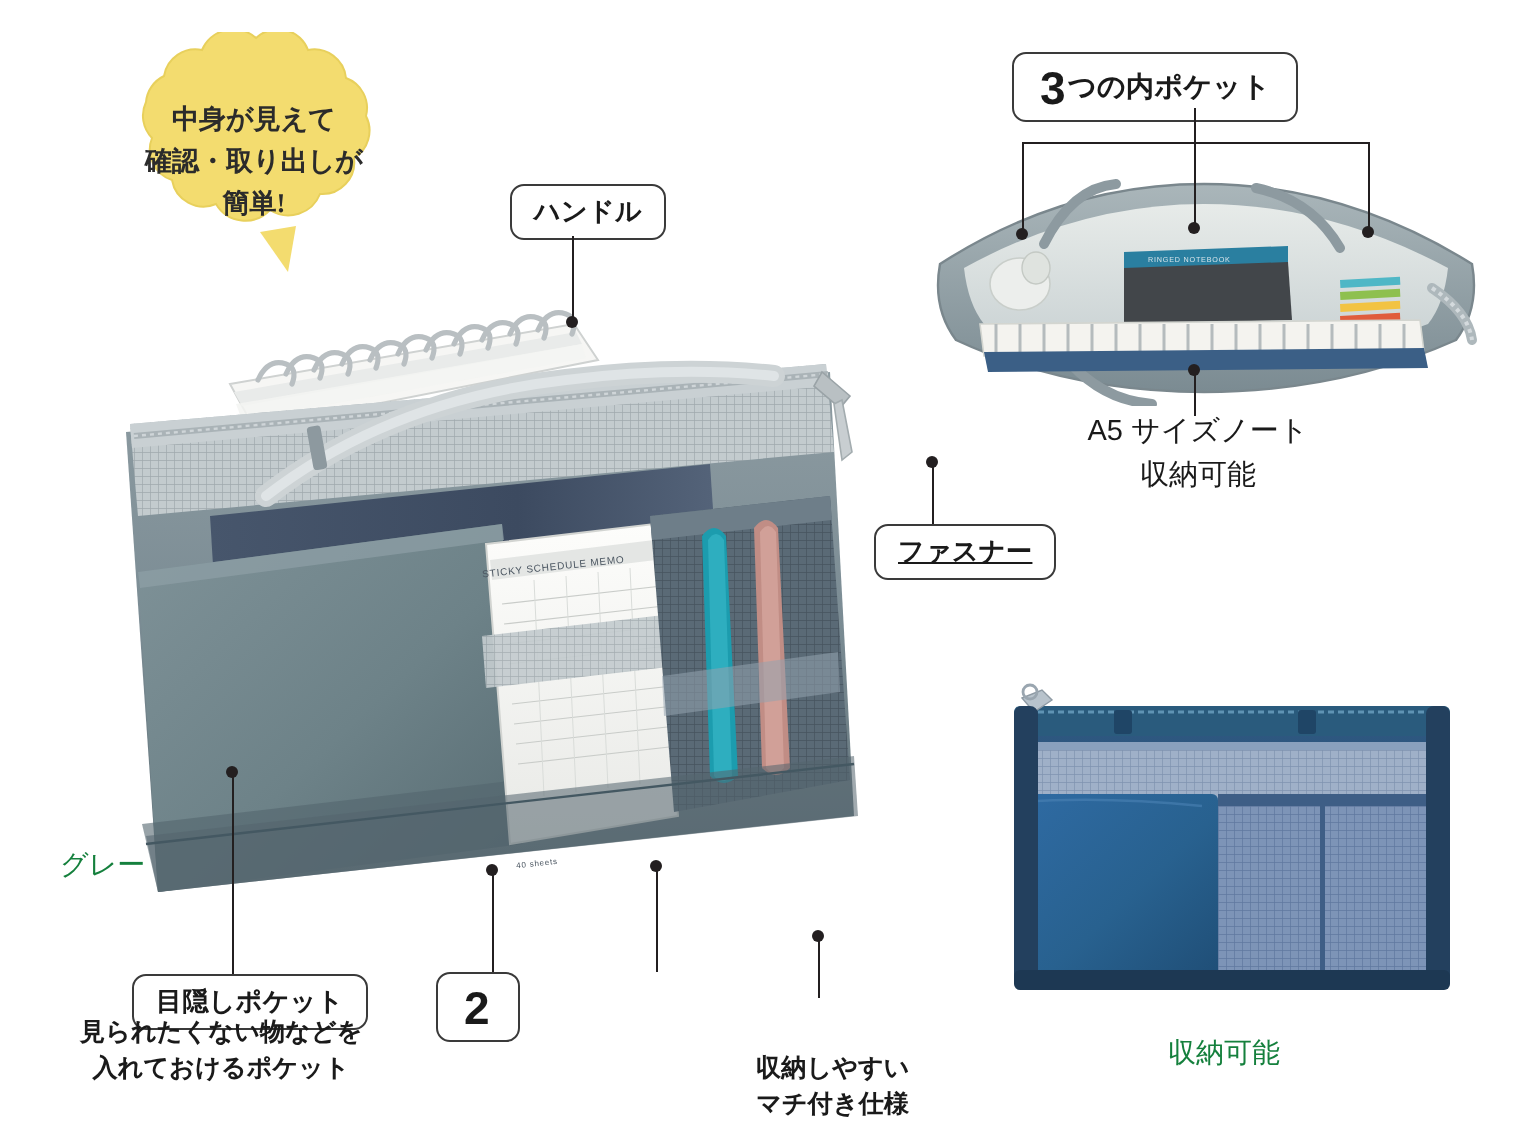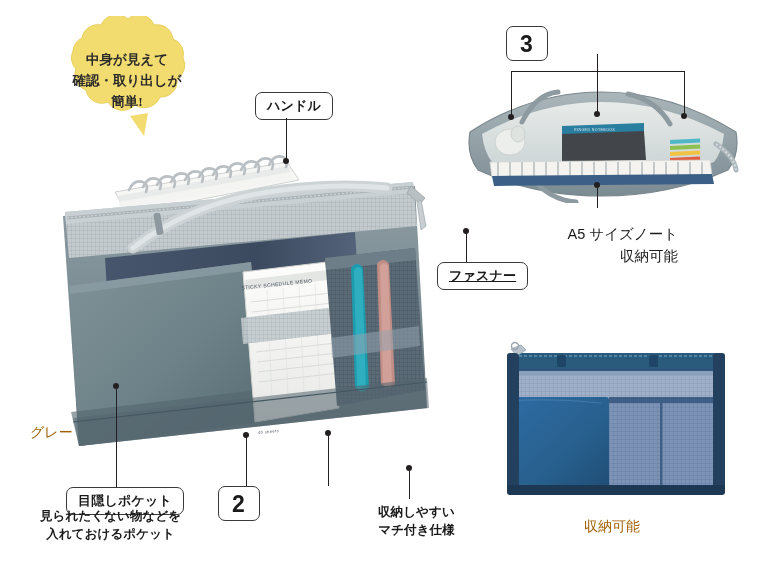--- a/index.html
+++ b/index.html
@@ -59,21 +59,21 @@
     position: absolute;
     color: #1a1a1a;
     font-size: 12.5px;
     font-weight: bold;
     line-height: 1.45;
     white-space: pre-line;
     letter-spacing: 0.1px;
   }
   .color-name {
     position: absolute;
-    color: #a16207;
+    color: #15803d;
     font-size: 14px;
     line-height: 1.2;
     white-space: nowrap;
     text-align: center;
   }
   .big-caption {
     position: absolute;
     color: #1a1a1a;
     font-size: 14.5px;
     font-weight: normal;
@@ -419,34 +419,35 @@
   <div class="label-box small" style="left:255px; top:92px;">ハンドル</div>
   <div class="vline" style="left:286px; top:118px; height:44px;"></div>
   <div class="dot" style="left:283px; top:158px;"></div>
 
   <div class="label-box small" style="left:437px; top:262px;text-decoration:underline;">ファスナー</div>
   <div class="vline" style="left:466px; top:232px; height:30px;"></div>
   <div class="dot" style="left:463px; top:228px;"></div>
 
   <div class="label-box big" style="left:506px; top:26px;">
     <span class="num">3</span>
+      <span class="num-sub">つの内ポケット</span>
   </div>
 
   <div class="vline" style="left:597px; top:54px; height:18px;"></div>
   <div class="hline" style="left:511px; top:71px; width:174px;"></div>
   <div class="vline" style="left:511px; top:71px; height:46px;"></div>
   <div class="vline" style="left:597px; top:71px; height:43px;"></div>
   <div class="vline" style="left:684px; top:71px; height:45px;"></div>
   <div class="dot" style="left:508px; top:114px;"></div>
   <div class="dot" style="left:594px; top:111px;"></div>
   <div class="dot" style="left:681px; top:113px;"></div>
 
   <div class="dot" style="left:594px; top:182px;"></div>
   <div class="vline" style="left:597px; top:186px; height:22px;"></div>
-  <div class="big-caption" style="left:520px; top:224px; width:158px;text-align:right;">A5 サイズノート
+  <div class="big-caption" style="left:520px; top:206px; width:158px;">A5 サイズノート
 収納可能</div>
 
   <div class="color-name" style="left:30px; top:424px;">グレー</div>
 
   <div class="color-name" style="left:584px; top:518px;">収納可能</div>
 
   <div class="dot" style="left:113px; top:383px;"></div>
   <div class="vline" style="left:116px; top:387px; height:100px;"></div>
   <div class="label-box small" style="left:66px; top:487px;">目隠しポケット</div>
   <div class="plain-text" style="left:40px; top:507px; text-align:center;">見られたくない物などを
@@ -455,16 +456,16 @@
   <div class="dot" style="left:243px; top:432px;"></div>
   <div class="vline" style="left:246px; top:436px; height:50px;"></div>
   <div class="dot" style="left:325px; top:430px;"></div>
   <div class="vline" style="left:328px; top:434px; height:52px;"></div>
   <div class="label-box big" style="left:218px; top:486px;">
     <span class="num">2</span>
   </div>
 
   <div class="dot" style="left:406px; top:465px;"></div>
   <div class="vline" style="left:409px; top:469px; height:30px;"></div>
-  <div class="plain-text" style="left:378px; top:503px; text-align:right;">収納しやすい
+  <div class="plain-text" style="left:378px; top:525px; text-align:center;">収納しやすい
 マチ付き仕様</div>
 
 </div>
 
 </body></html>

